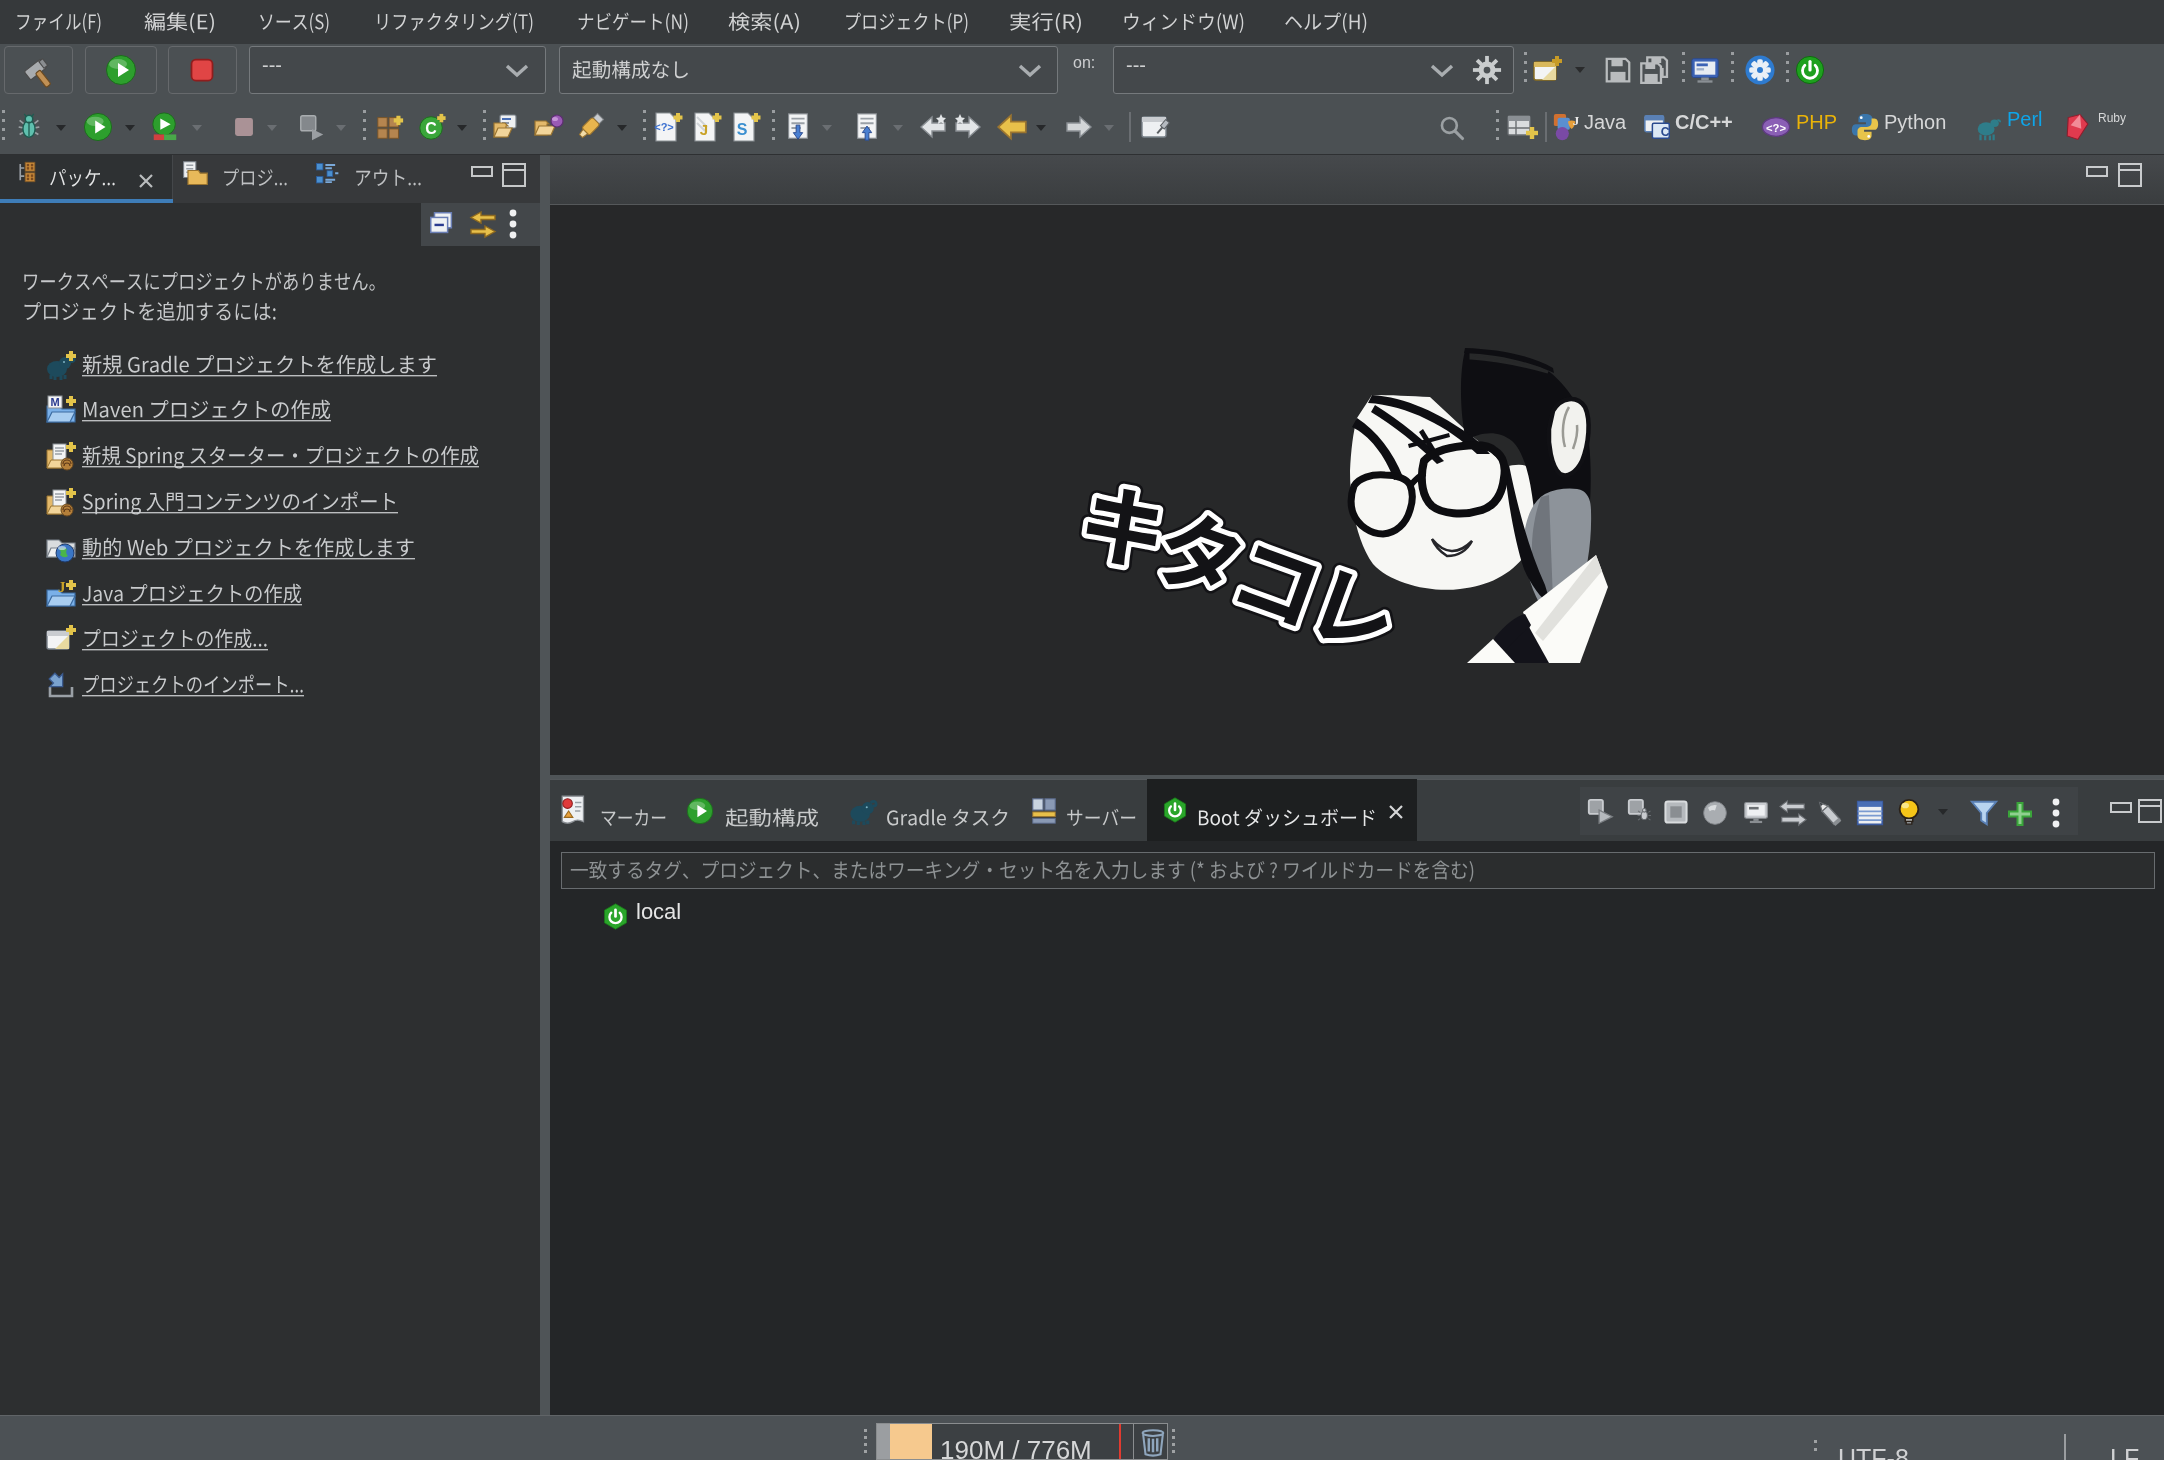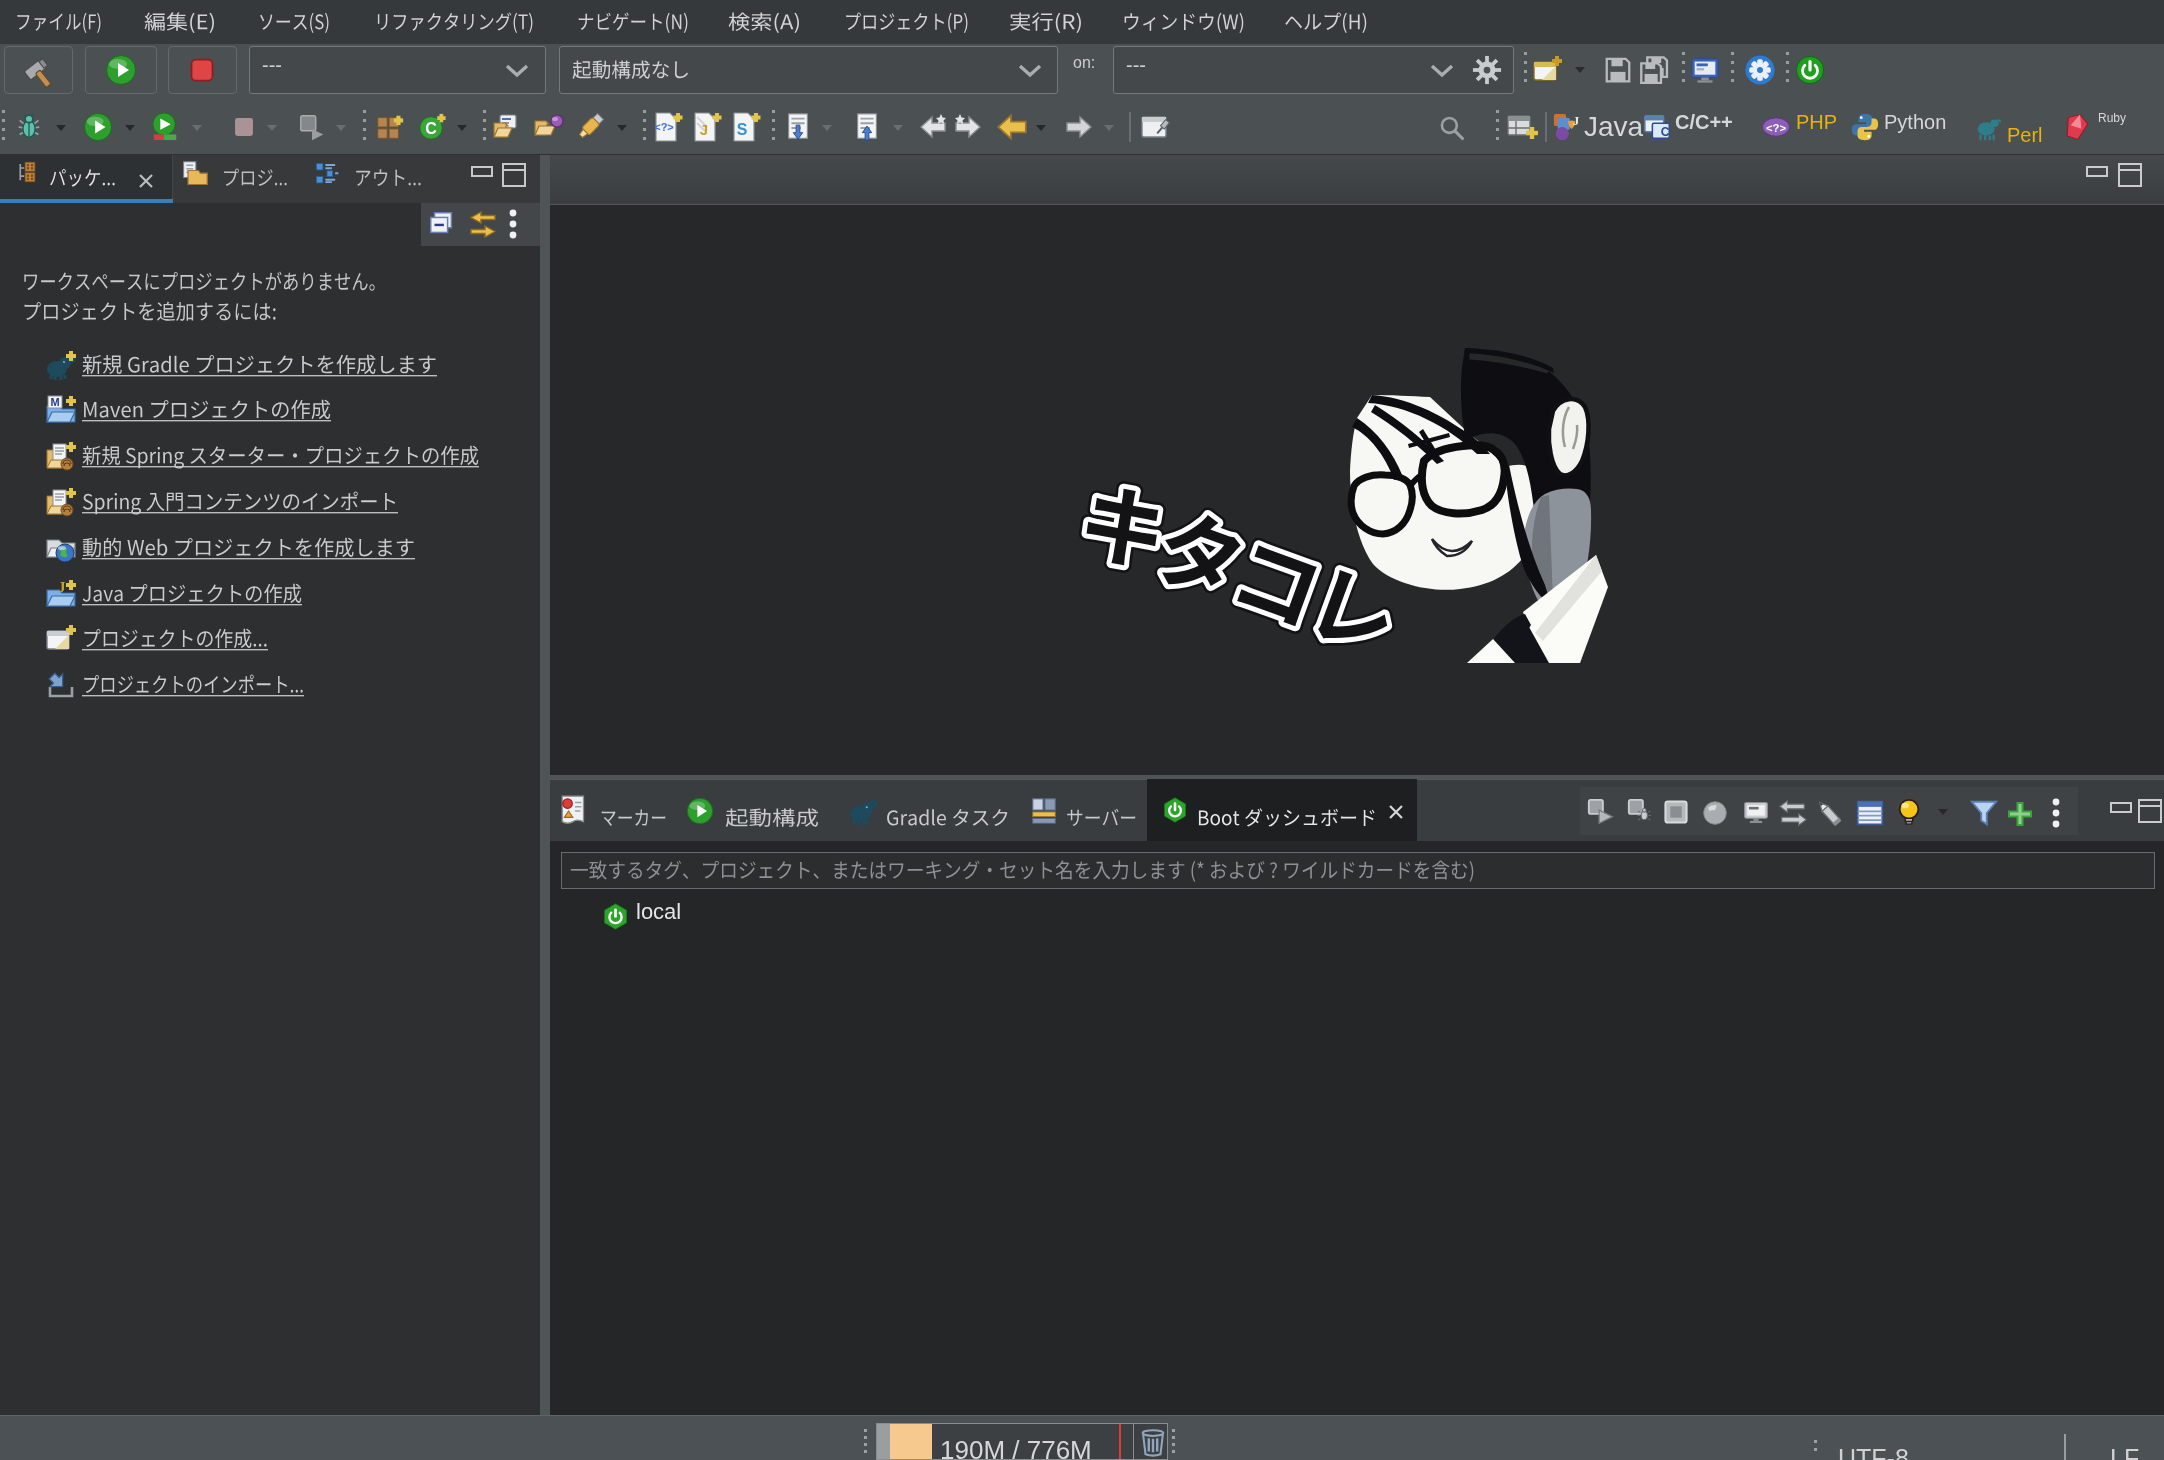--- a/index.html
+++ b/index.html
@@ -588,21 +588,21 @@
     </g>
   </svg>
 <div style="position:absolute;left:1545px;top:112px;width:2px;height:30px;background:#6a6e72"></div>
 <svg style="position:absolute;left:1552px;top:112px" width="30" height="30" viewBox="0 0 32 32">
     <rect x="2" y="2" width="13" height="13" rx="2" fill="#d07030"></rect>
     <rect x="6" y="6" width="13" height="13" rx="2" fill="#5a8fd0"></rect>
     <circle cx="11" cy="23" r="7" fill="#7a4aa5"></circle>
     <path d="M17 10 q4 -2 8 0 q-1 6 -4 8 q-3 -2 -4 -8" fill="#e8a03a"></path>
     <text x="22" y="14" font-size="14" font-weight="bold" fill="#e8e8e8" font-family="Liberation Serif">J</text>
   </svg>
-<div style="position:absolute;left:1584px;top:111.0px;font-size:28px;color:#d6d7d8;font-weight:normal;letter-spacing:0;white-space:pre">Java</div>
+<div style="position:absolute;left:1584px;top:111.0px;font-size:20px;color:#d6d7d8;font-weight:normal;letter-spacing:0;white-space:pre">Java</div>
 <svg style="position:absolute;left:1643px;top:112px" width="30" height="30" viewBox="0 0 32 32">
     <rect x="2" y="4" width="20" height="17" rx="1.5" fill="#eef0f2" stroke="#5a80b5" stroke-width="1.6"></rect>
     <rect x="2" y="4" width="20" height="5" fill="#5a80b5"></rect>
     <rect x="10" y="12" width="18" height="16" rx="1.5" fill="#dce8f5" stroke="#2a4a8f" stroke-width="1.6"></rect>
     <text x="19" y="26" font-size="13" font-weight="bold" fill="#2a4a8f" font-family="Liberation Sans">C</text>
   </svg>
 <div style="position:absolute;left:1675px;top:111.0px;font-size:20px;color:#d6d7d8;font-weight:bold;letter-spacing:0;white-space:pre">C/C++</div>
 <svg style="position:absolute;left:1761px;top:112px" width="30" height="30" viewBox="0 0 32 32">
     <ellipse cx="16" cy="16" rx="14.5" ry="10" fill="#8a5fb5" stroke="#5e3a80" stroke-width="1.4"></ellipse>
     <text x="16" y="21" font-size="12" font-weight="bold" fill="#fff" text-anchor="middle" font-family="Liberation Sans">&lt;?&gt;</text>
@@ -616,21 +616,21 @@
   </svg>
 <div style="position:absolute;left:1884px;top:111.0px;font-size:20px;color:#d6d7d8;font-weight:normal;letter-spacing:0;white-space:pre">Python</div>
 <svg style="position:absolute;left:1973px;top:112px" width="30" height="30" viewBox="0 0 32 32">
     <ellipse cx="14" cy="18" rx="9" ry="7" fill="#2e7d8a"></ellipse>
     <ellipse cx="23" cy="12" rx="4.5" ry="4" fill="#2e7d8a"></ellipse>
     <path d="M26 9 q3 -1 3 2" stroke="#2e7d8a" stroke-width="2" fill="none"></path>
     <g stroke="#2e7d8a" stroke-width="2.4">
       <path d="M8 24 v6 M13 25 v5 M18 25 v5 M22 24 v6"></path>
     </g>
   </svg>
-<div style="position:absolute;left:2007px;top:124px;font-size:20px;color:#eab308;font-weight:normal;letter-spacing:0;white-space:pre">Perl</div>
+<div style="position:absolute;left:2007px;top:108px;font-size:20px;color:#0ea5e9;font-weight:normal;letter-spacing:0;white-space:pre">Perl</div>
 <svg style="position:absolute;left:2061px;top:112px" width="30" height="30" viewBox="0 0 32 32">
     <path d="M16 2 L27 9 L22 28 L10 28 L5 9 Z" fill="#e03a4e" stroke="#8f1d2c" stroke-width="1.2" transform="rotate(18 16 16)"></path>
     <path d="M16 2 L10 16 L22 16 Z" fill="#f28a96" transform="rotate(18 16 16)"></path>
   </svg>
 <div style="position:absolute;left:2098px;top:111.0px;font-size:12px;color:#d6d7d8;font-weight:normal;letter-spacing:0;white-space:pre">Ruby</div>
 <div style="position:absolute;left:0px;top:155px;width:540px;height:1260px;background:#2d2f30"></div>
 <div style="position:absolute;left:0px;top:155px;width:540px;height:48px;background:#37393b"></div>
 <div style="position:absolute;left:0px;top:155px;width:173px;height:48px;background:#2e3133;border-right:1px solid #44474a"></div>
 <div style="position:absolute;left:0px;top:199px;width:173px;height:4px;background:#3e7db8"></div>
 <svg style="position:absolute;left:17px;top:159px" width="26" height="26" viewBox="0 0 32 32">

